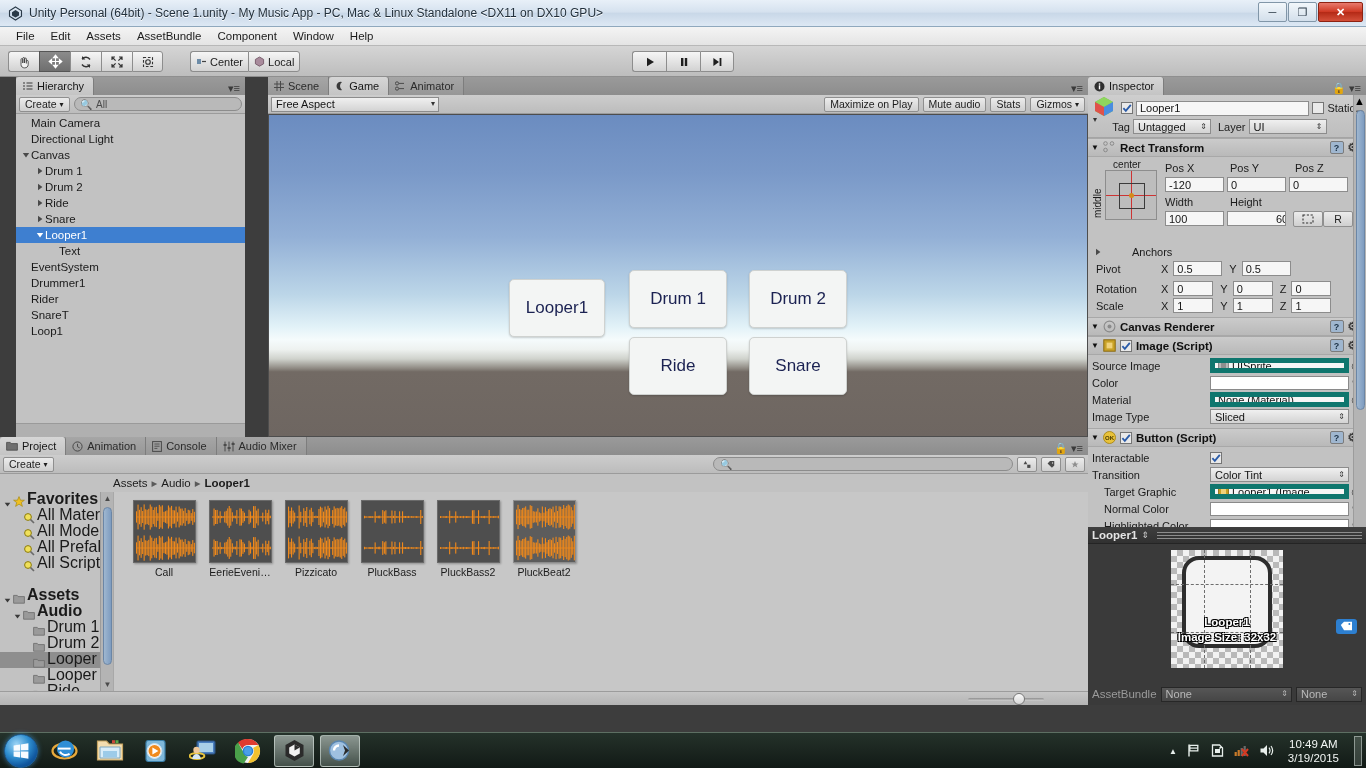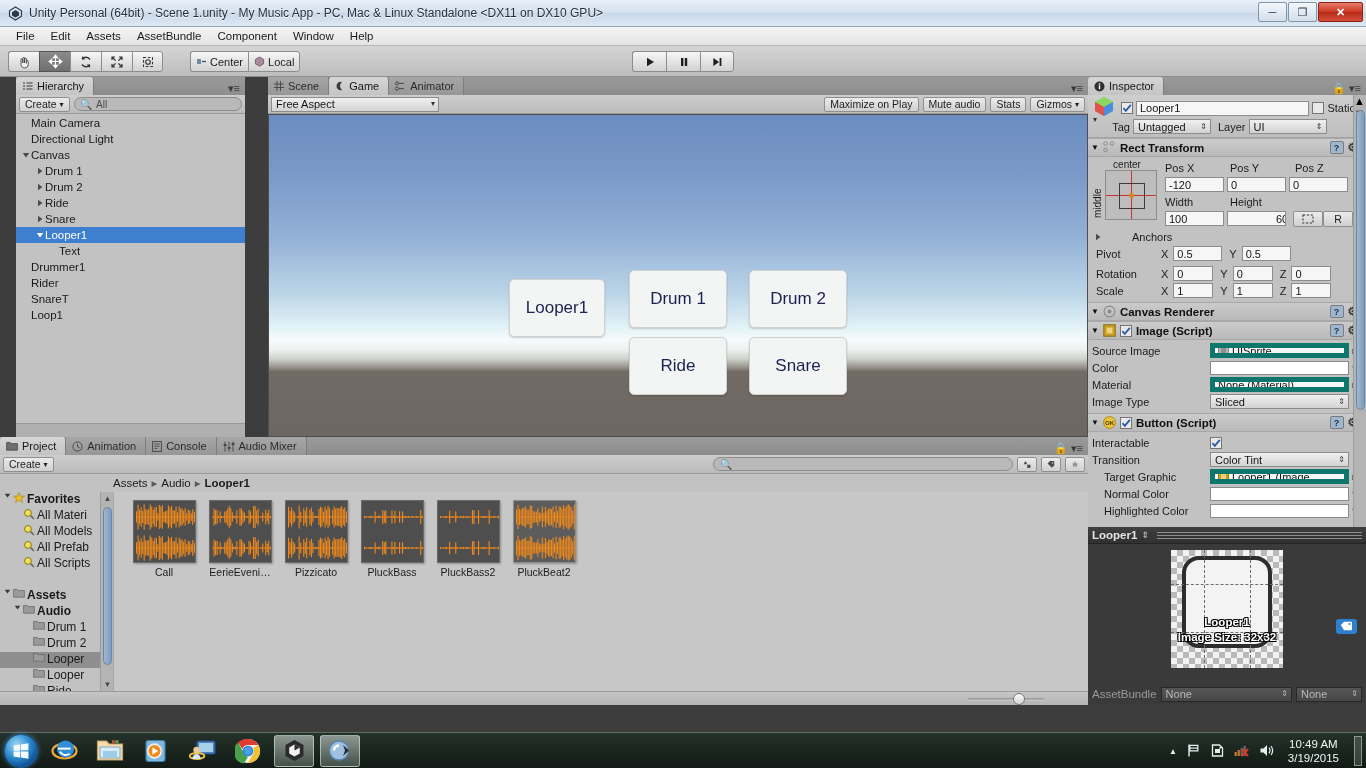--- a/index.html
+++ b/index.html
@@ -205,21 +205,21 @@
     display: flex; align-items: center; justify-content: center;
   }
 
   
   #project { left: 0; top: 360px; width: 1088px; height: 268px; background: #c2c2c2; }
   .proj-tree {
     position: absolute; left: 0; top: 55px; width: 100px; bottom: 14px;
     background: #c2c2c2; overflow: hidden;
   }
   .tree-row {
-    height: 16px; display: flex; align-items: flex-start; font-size: 12px;
+    height: 16px; display: flex; align-items: flex-end; font-size: 16px;
     color: #1a1a1a; white-space: nowrap;
   }
   .tree-row.sel { background: #8e8e8e; }
   .tree-row.bold { font-weight: bold; }
   .breadcrumb {
     position: absolute; left: 113px; top: 37px; height: 18px; right: 0;
     display: flex; align-items: center; gap: 4px; font-size: 11.5px;
     color: #1c1c1c; background: #c2c2c2;
   }
   .assets-area {
@@ -545,20 +545,24 @@
             <span class="tri">
               <svg width="8" height="8" viewBox="0 0 8 8">
                 <polygon points="0.8,2 7.2,2 4,6.4" fill="#ffffff"></polygon>
               </svg>
             </span>
             <span>Looper1</span>
           </div>
           <div class="hier-row" style="padding-left: 32px;">
             <span class="tri"></span>
             <span>Text</span>
+          </div>
+          <div class="hier-row" style="padding-left: 4px;">
+            <span class="tri"></span>
+            <span>EventSystem</span>
           </div>
           <div class="hier-row" style="padding-left: 4px;">
             <span class="tri"></span>
             <span>Drummer1</span>
           </div>
           <div class="hier-row" style="padding-left: 4px;">
             <span class="tri"></span>
             <span>Rider</span>
           </div>
           <div class="hier-row" style="padding-left: 4px;">
@@ -731,21 +735,21 @@
                   <div class="mini-btn" style="width:30px; height:16px; justify-content:center;">
                     <svg width="12" height="10" viewBox="0 0 12 10">
                         <rect x="1" y="1" width="10" height="8" fill="none" stroke="#333" stroke-width="1.1" stroke-dasharray="2.2 1.6"></rect>
                       </svg>
                   </div>
                   <div class="mini-btn" style="width:30px; height:16px; justify-content:center;">R</div>
                 </div>
               </div>
             </div>
           </div>
-          <div class="row" style="margin-top:1px;gap:29px;">
+          <div class="row" style="margin-top:16px;gap:29px;">
             <span class="tri">
               <svg width="8" height="8" viewBox="0 0 8 8">
                   <polygon points="2,0.8 6.4,4 2,7.2" fill="#4a4a4a"></polygon>
                 </svg>
             </span>
             <span class="lbl">Anchors</span>
           </div>
           <div class="row">
             <span class="lbl" style="width:66px; padding-left:4px;">Pivot</span>
             <span class="lbl">X</span>

